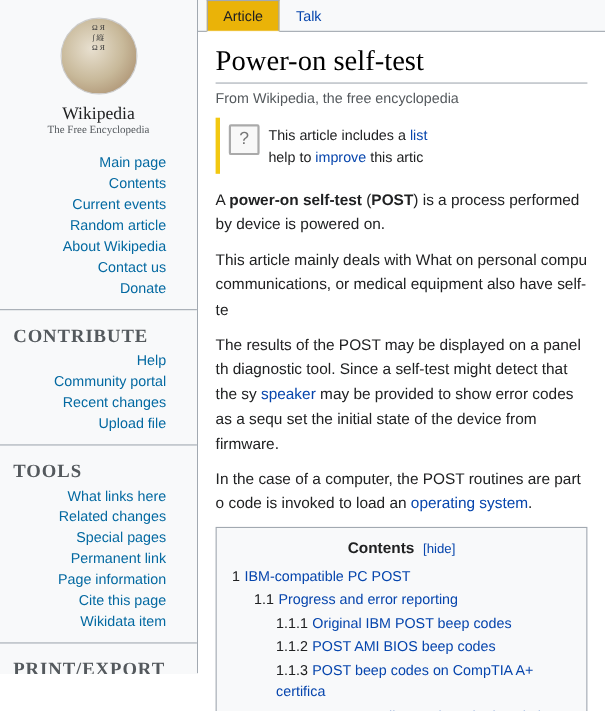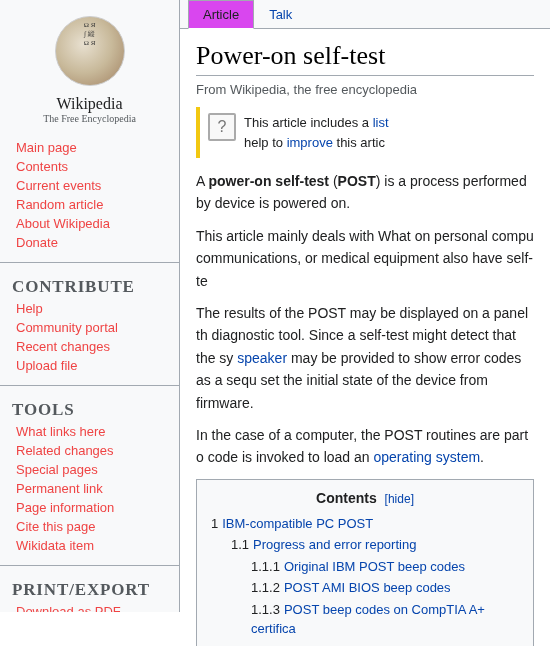--- a/index.html
+++ b/index.html
@@ -81,26 +81,27 @@
       font-size: 17px;
       font-weight: bold;
       color: #54595d;
       padding: 4px 12px 2px;
       text-transform: uppercase;
       letter-spacing: 0.05em;
     }
 
     .sidebar-link {
       display: block;
-      padding: 2px 16px;
-      font-size: 13px;
-      color: #ef4444;
+      padding: 2px 28px;
+      font-size: 13px;
+      color: #0369a1;
       text-decoration: none;
       cursor: pointer;
       font-family: sans-serif;
+      text-align: right;
     }
 
     .sidebar-divider {
       border: none;
       border-top: 1px solid #a2a9b1;
       margin: 6px 0;
     }
 
     
     .main-content {
@@ -123,21 +124,21 @@
       font-size: 13px;
       font-family: sans-serif;
       cursor: pointer;
       color: #0645ad;
       border: 1px solid transparent;
       margin-bottom: -1px;
       text-decoration: none;
     }
 
     .tab.active {
-      background: #d946ef;
+      background: #eab308;
       border-color: #a2a9b1;
       border-bottom-color: #fff;
       color: #202122;
     }
 
     
     .article-body {
       padding: 12px 16px;
     }
 
@@ -273,20 +274,21 @@
   </div>
   <div class="wiki-name">Wikipedia</div>
   <div class="wiki-tagline">The Free Encyclopedia</div>
 
   <div class="sidebar-section">
     <a class="sidebar-link">Main page</a>
     <a class="sidebar-link">Contents</a>
     <a class="sidebar-link">Current events</a>
     <a class="sidebar-link">Random article</a>
     <a class="sidebar-link">About Wikipedia</a>
+    <a class="sidebar-link">Contact us</a>
     <a class="sidebar-link">Donate</a>
   </div>
 
   <hr class="sidebar-divider">
 
   <div class="sidebar-section">
     <div class="sidebar-section-title">Contribute</div>
     <a class="sidebar-link">Help</a>
     <a class="sidebar-link">Community portal</a>
     <a class="sidebar-link">Recent changes</a>

